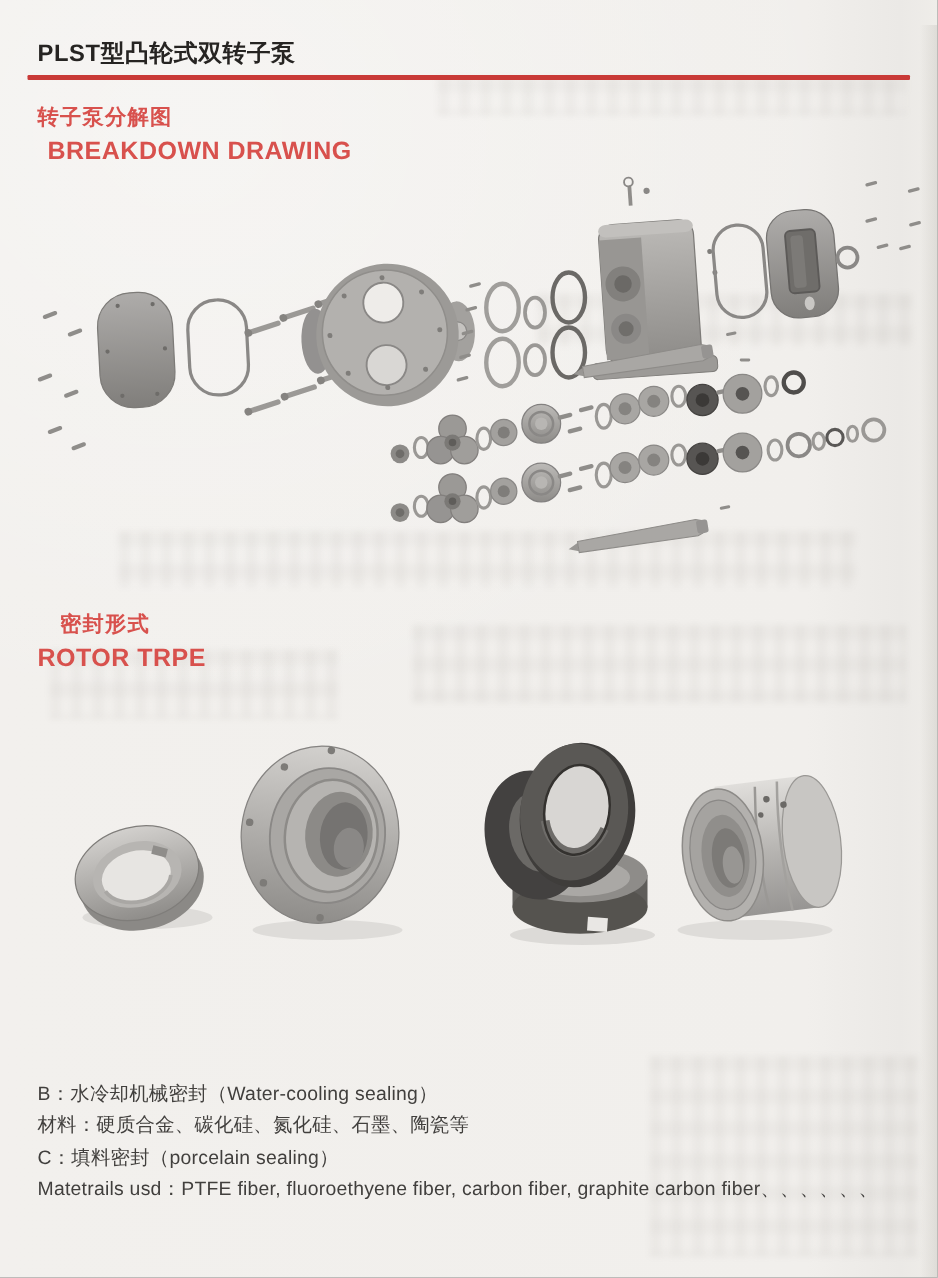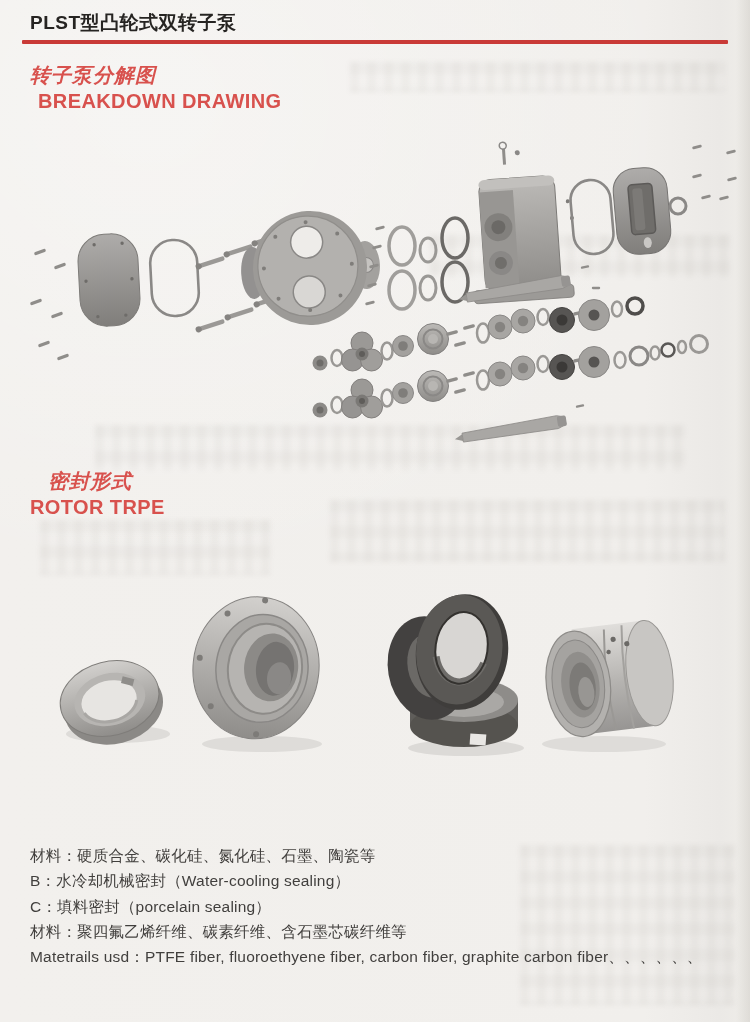--- a/index.html
+++ b/index.html
@@ -5,30 +5,30 @@
   html,body{margin:0;padding:0;background:#777;}
   .page{
     position:relative; width:750px; height:1022px; overflow:hidden;
     background:
       radial-gradient(120% 80% at 20% 10%, rgba(255,255,255,.35), rgba(255,255,255,0) 60%),
       linear-gradient(90deg, #f2f0ed 0%, #f1efec 86%, #ebe9e6 96%, #efede9 100%),
       #f1efec;
     font-family:"Liberation Sans","DejaVu Sans",sans-serif;
     color:var(--text-dark,#3e3c3a);
   }
-  .abs{position:absolute;}
+  .abs{position:absolute;margin-top:20px;}
   .page-title{
     left:30px; top:10px; font-size:19px; font-weight:bold; letter-spacing:.5px;
     color:#262422;
   }
   .red-rule{
     left:22px; top:40px; width:706px; height:4px;
     background:var(--rule-red,#c93a37); border-radius:1px;
   }
-  .h-zh{font-weight:bold; color:var(--accent-red,#d8514d); font-size:20px; letter-spacing:1px;font-style:italic;}
+  .h-zh{font-weight:bold; color:var(--accent-red,#d8514d); font-size:17px; letter-spacing:1px;}
   .h-en{font-weight:bold; color:var(--accent-red,#d8514d); font-size:20px; letter-spacing:.4px;}
   #h1-zh{left:30px; top:62px;}
   #h1-en{left:38px; top:90px;}
   #h2-zh{left:48px; top:468px;}
   #h2-en{left:30px; top:496px;text-align:center;}
   .fig{position:absolute; left:0;}
   .notes{left:30px; top:843px; width:700px;}
   .note-line{height:25.3px; line-height:25.3px; font-size:15.5px; color:#413f3d; letter-spacing:.2px; white-space:nowrap;}
   .ghost{
     position:absolute; pointer-events:none; opacity:.5;
@@ -336,21 +336,20 @@
         <ellipse cx="582" cy="684" rx="13" ry="24" fill="#7c7a77"></ellipse>
         <ellipse cx="585" cy="690" rx="8" ry="15" fill="#989693"></ellipse>
         <circle cx="618" cy="641" r="2.6" fill="#6b6966"></circle>
           <circle cx="631" cy="647" r="2.6" fill="#6b6966"></circle>
         <circle cx="612" cy="653" r="2.2" fill="#6b6966"></circle>
       </g>
     </g>
   </svg>
 
   <div class="abs notes">
+    <div class="note-line">B：水冷却机械密封（Water-cooling sealing）</div>
     <div class="note-line">材料：硬质合金、碳化硅、氮化硅、石墨、陶瓷等</div>
-    <div class="note-line">B：水冷却机械密封（Water-cooling sealing）</div>
     <div class="note-line">C：填料密封（porcelain sealing）</div>
-    <div class="note-line">材料：聚四氟乙烯纤维、碳素纤维、含石墨芯碳纤维等</div>
     <div class="note-line">Matetrails usd：PTFE fiber, fluoroethyene fiber, carbon fiber, graphite carbon fiber、、、、、、</div>
   </div>
 
   <div class="abs edge-shade"></div>
 </div>
 
 </body></html>

